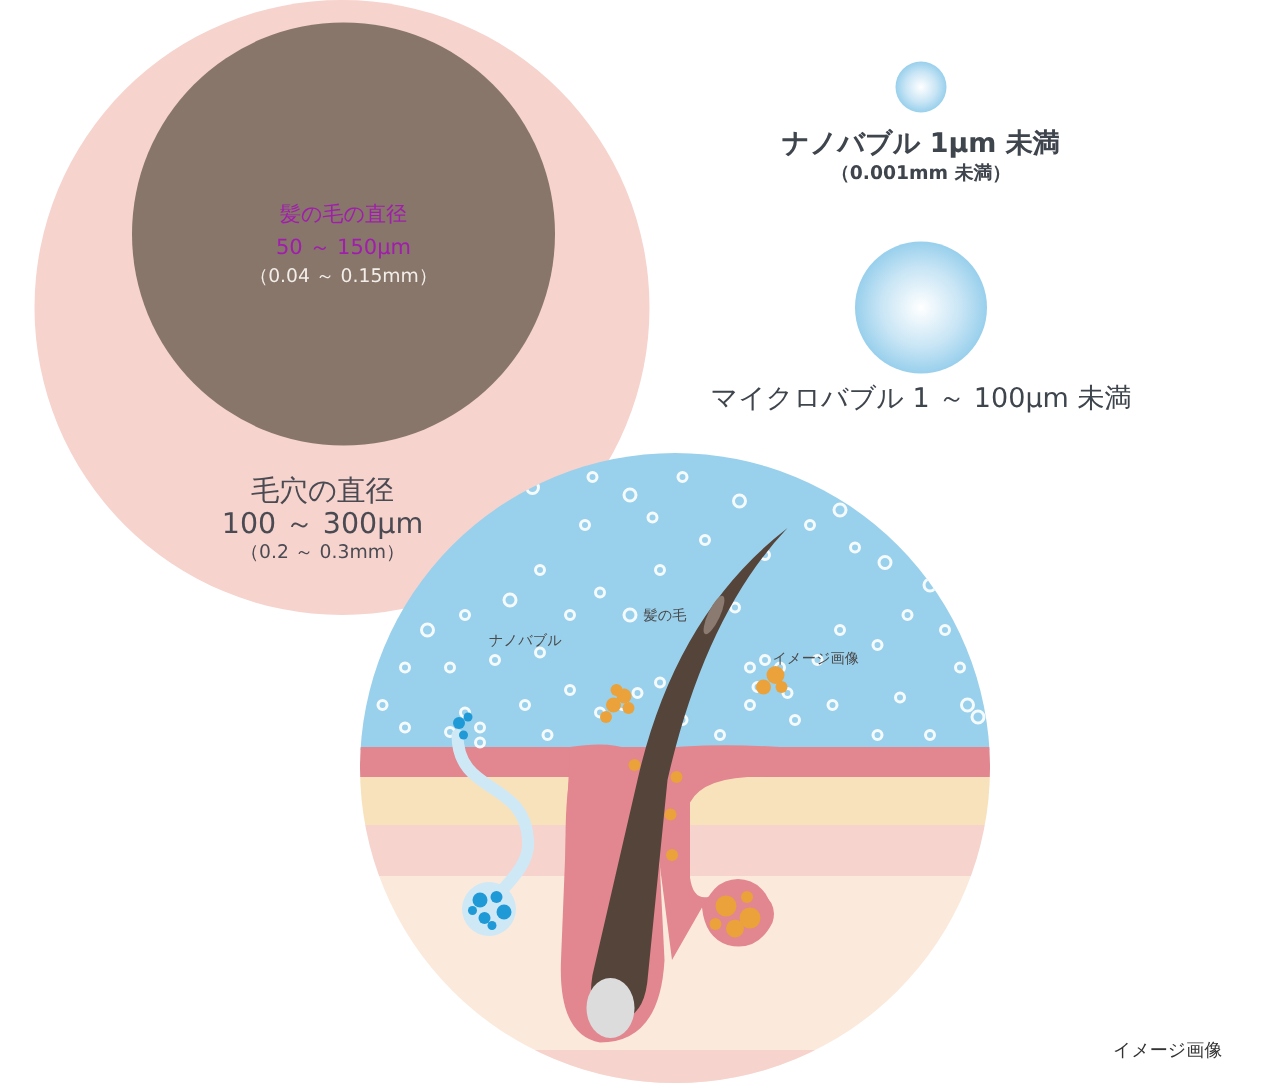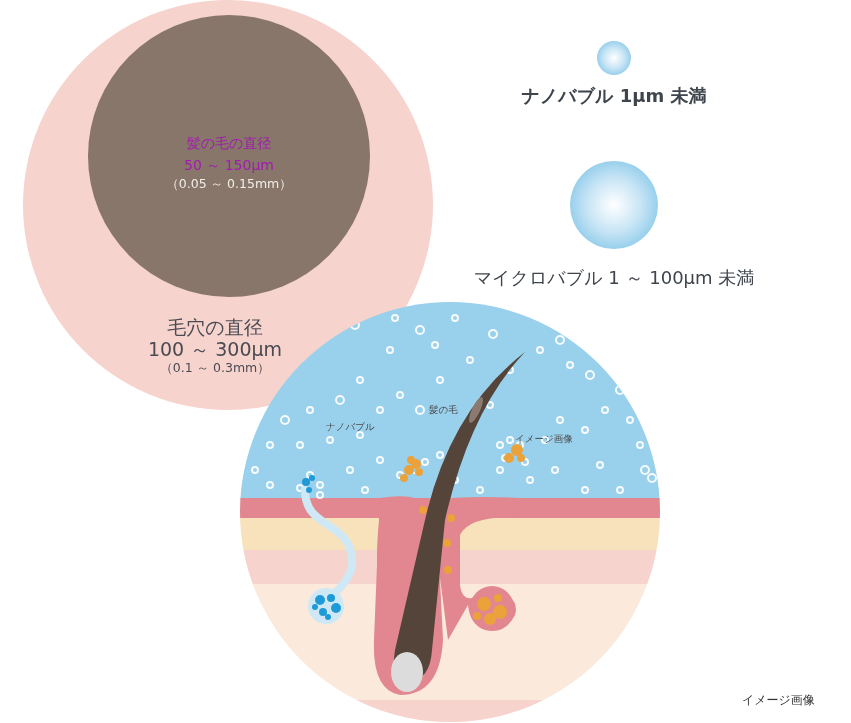--- a/index.html
+++ b/index.html
@@ -161,34 +161,35 @@
       <circle cx="517" cy="450" r="6"></circle>
         <circle cx="509" cy="458" r="5"></circle>
         <circle cx="521" cy="458" r="4"></circle>
     </g>
   </g>
 </svg>
 
 <div class="lbl" style="left:129px; top:132px; width:200px;">
   <div class="hair-title">髪の毛の直径</div>
   <div class="hair-title">50 ～ 150μm</div>
-  <div class="hair-sub">（0.05 ～ 0.15mm）</div>
+  <div class="hair-sub">（0.04 ～ 0.15mm）</div>
 </div>
 
 <div class="lbl" style="left:115px; top:316px; width:200px;">
   <div class="pore-title">毛穴の直径</div>
   <div class="pore-title">100 ～ 300μm</div>
-  <div class="pore-sub">（0.1 ～ 0.3mm）</div>
+  <div class="pore-sub">（0.2 ～ 0.3mm）</div>
 </div>
 
 <div class="lbl" style="left:484px; top:85px; width:260px;font-weight:bold;">
   <div class="bub-title">ナノバブル 1μm 未満</div>
+  <div class="bub-sub">（0.001mm 未満）</div>
 </div>
 
-<div class="lbl" style="left:434px; top:255px; width:360px;margin-top:12px;">
+<div class="lbl" style="left:434px; top:255px; width:360px;">
   <div class="bub-title">マイクロバブル 1 ～ 100μm 未満</div>
 </div>
 
 <div class="lbl small-lbl" style="left:326px; top:421px;">ナノバブル</div>
 <div class="lbl small-lbl" style="left:429px; top:404px;text-align:center;">髪の毛</div>
 <div class="lbl small-lbl" style="left:515px; top:433px;">イメージ画像</div>
 
 <div class="lbl caption" style="left:742px; top:692px;">イメージ画像</div>
 
 </body></html>

